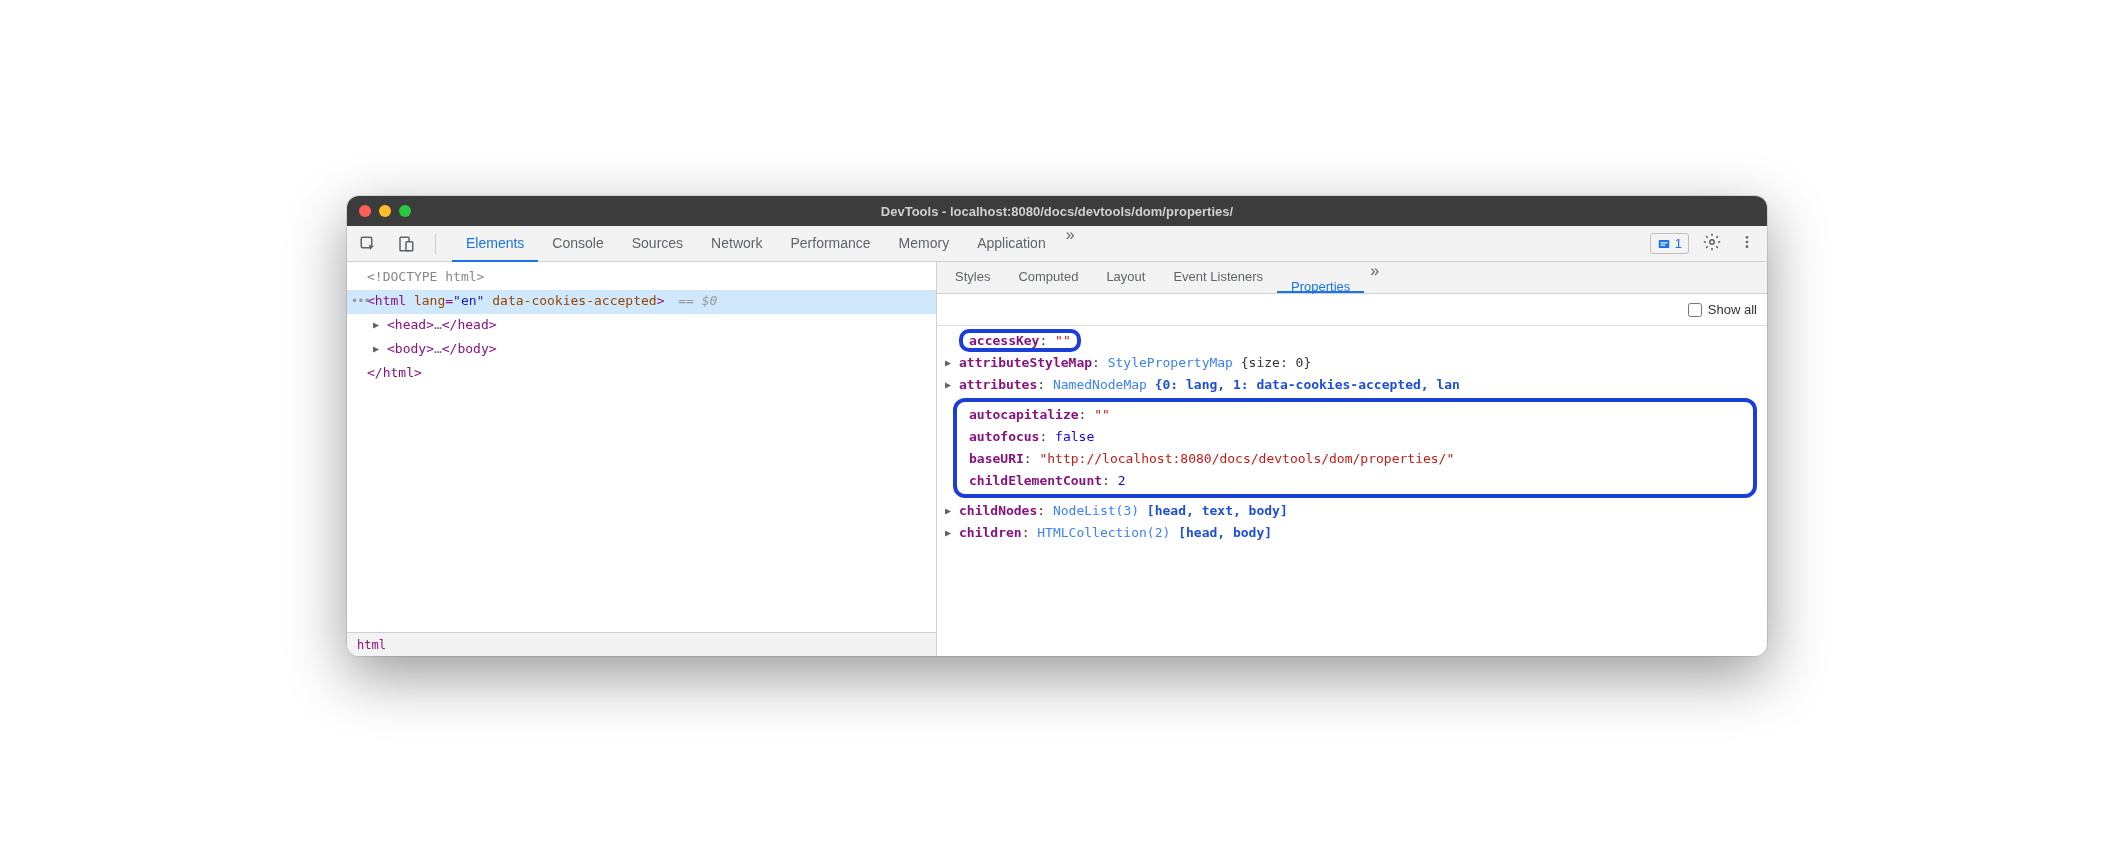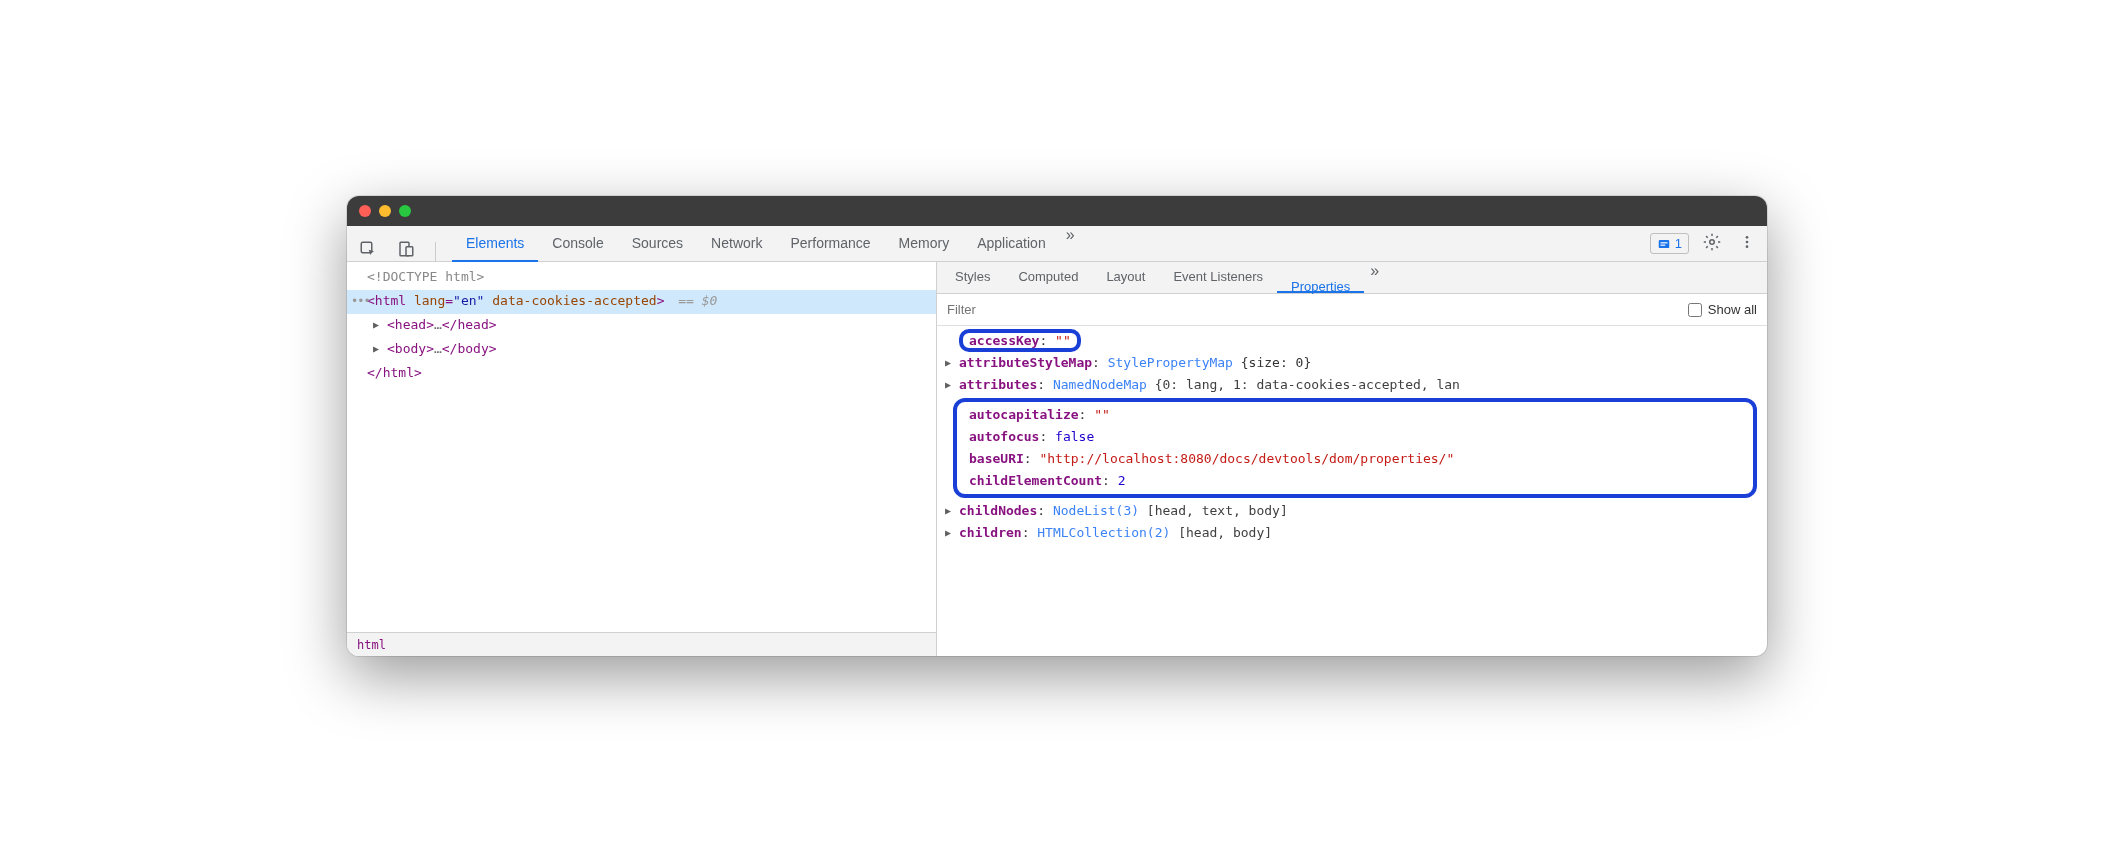--- a/index.html
+++ b/index.html
@@ -45,21 +45,21 @@
   pointer-events: none;
 }
 .toolbar {
   height: 36px;
   border-bottom: 1px solid #d0d0d0;
   display: flex;
   align-items: center;
   padding: 0 8px;
   background: #f3f3f3;
 }
-.toolbar-left { display: flex; align-items: flex-end; gap: 12px; }
+.toolbar-left { display: flex; align-items: center; gap: 12px; }
 .tool-icon {
   width: 26px; height: 26px;
   display: flex; align-items: center; justify-content: center;
   color: #5f6368;
   cursor: pointer;
 }
 .sep { width: 1px; height: 20px; background: #ccc; margin: 0 4px; }
 .main-tabs { display: flex; align-items: stretch; height: 36px; }
 .main-tab {
   padding: 0 14px;
@@ -159,21 +159,21 @@
 }
 .prop-line { position: relative; padding-left: 16px; }
 .prop-tri { position: absolute; left: 2px; color: #606060; font-size: 10px; cursor: pointer; }
 .prop-key { color: #881280; font-weight: bold; }
 .prop-colon { color: #333; }
 .prop-str { color: #c41a16; }
 .prop-num { color: #1c00cf; }
 .prop-bool { color: #1c00cf; }
 .prop-obj { color: #3b82f6; }
 .prop-braces { color: #333; }
-.prop-in { color: #404040; }
+.prop-in { color: #1d4ed8; font-weight: bold; }
 
 .highlight-ring {
   border: 4px solid #1a3fd6;
   border-radius: 10px;
   padding: 0px 6px;
   display: inline;
 }
 .highlight-block {
   border: 4px solid #1a3fd6;
   border-radius: 12px;
@@ -186,20 +186,21 @@
 <body>
 
 <div class="window">
 
   <div class="titlebar">
     <div class="traffic-lights">
       <div class="traffic-light tl-close"></div>
       <div class="traffic-light tl-min"></div>
       <div class="traffic-light tl-max"></div>
     </div>
+    <div class="title">DevTools - localhost:8080/docs/devtools/dom/properties/</div>
   </div>
 
   <div class="toolbar">
     <div class="toolbar-left">
       <div class="tool-icon">
         <svg width="18" height="18" viewBox="0 0 24 24" fill="none" stroke="currentColor" stroke-width="2">
             <rect x="3" y="3" width="14" height="14" rx="2"></rect>
             <path d="M13 13l6 6M13 13l2 7 2-3 3-2-7-2z" fill="currentColor" stroke="none"></path>
           </svg>
       </div>
@@ -278,21 +279,20 @@
     <div class="right-pane">
       <div class="side-tabs">
         <div class="side-tab">Styles</div>
         <div class="side-tab">Computed</div>
         <div class="side-tab">Layout</div>
         <div class="side-tab">Event Listeners</div>
         <div class="side-tab active">Properties</div>
         <div class="more-chevron">»</div>
       </div>
       <div class="filter-row">
-        <input class="filter-input" placeholder="Filter" style="">
         <label class="showall">
           <input type="checkbox" style="">
           <span>Show all</span>
         </label>
       </div>
       <div class="props">
 
         <div class="prop-line">
           <span class="highlight-ring">
             <span class="prop-key">accessKey</span><span class="prop-colon">: </span><span class="prop-str">""</span>

